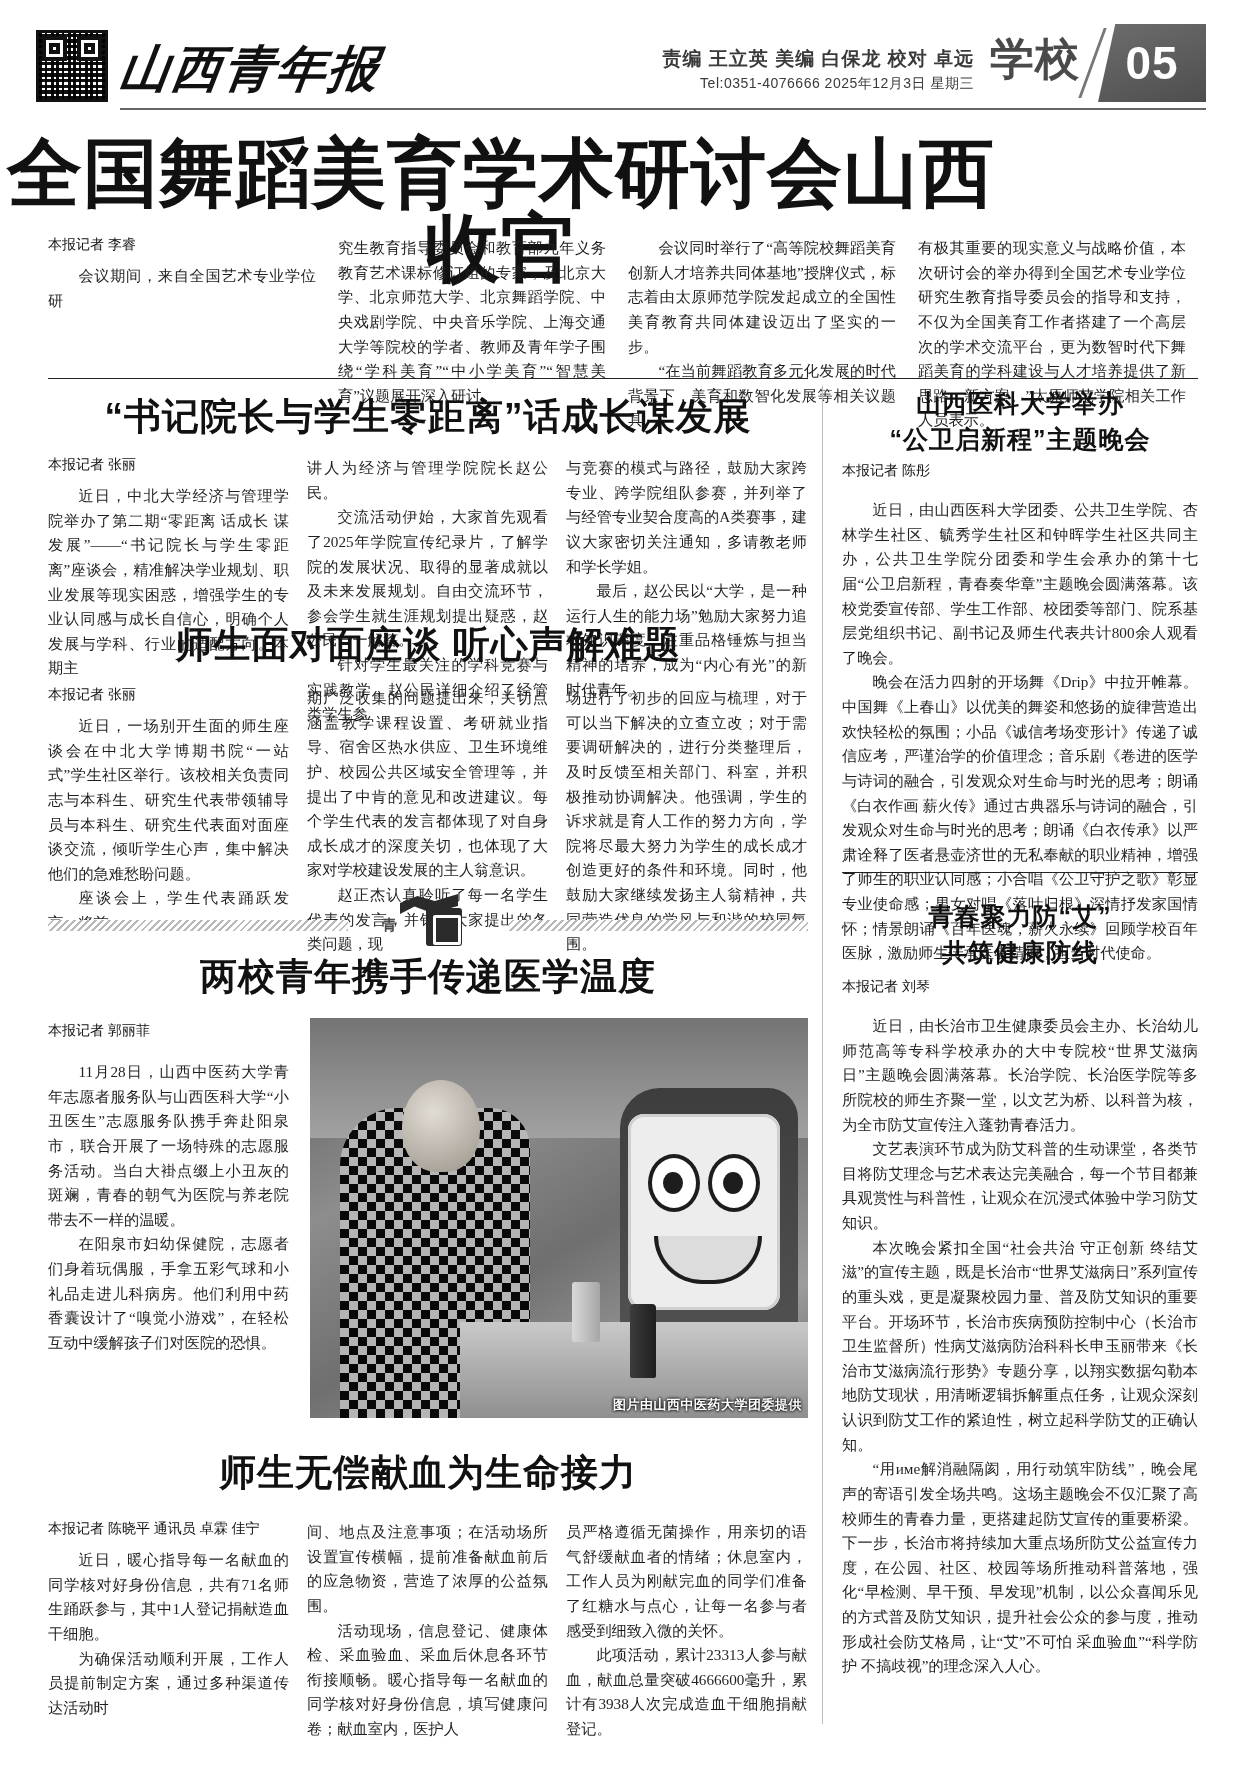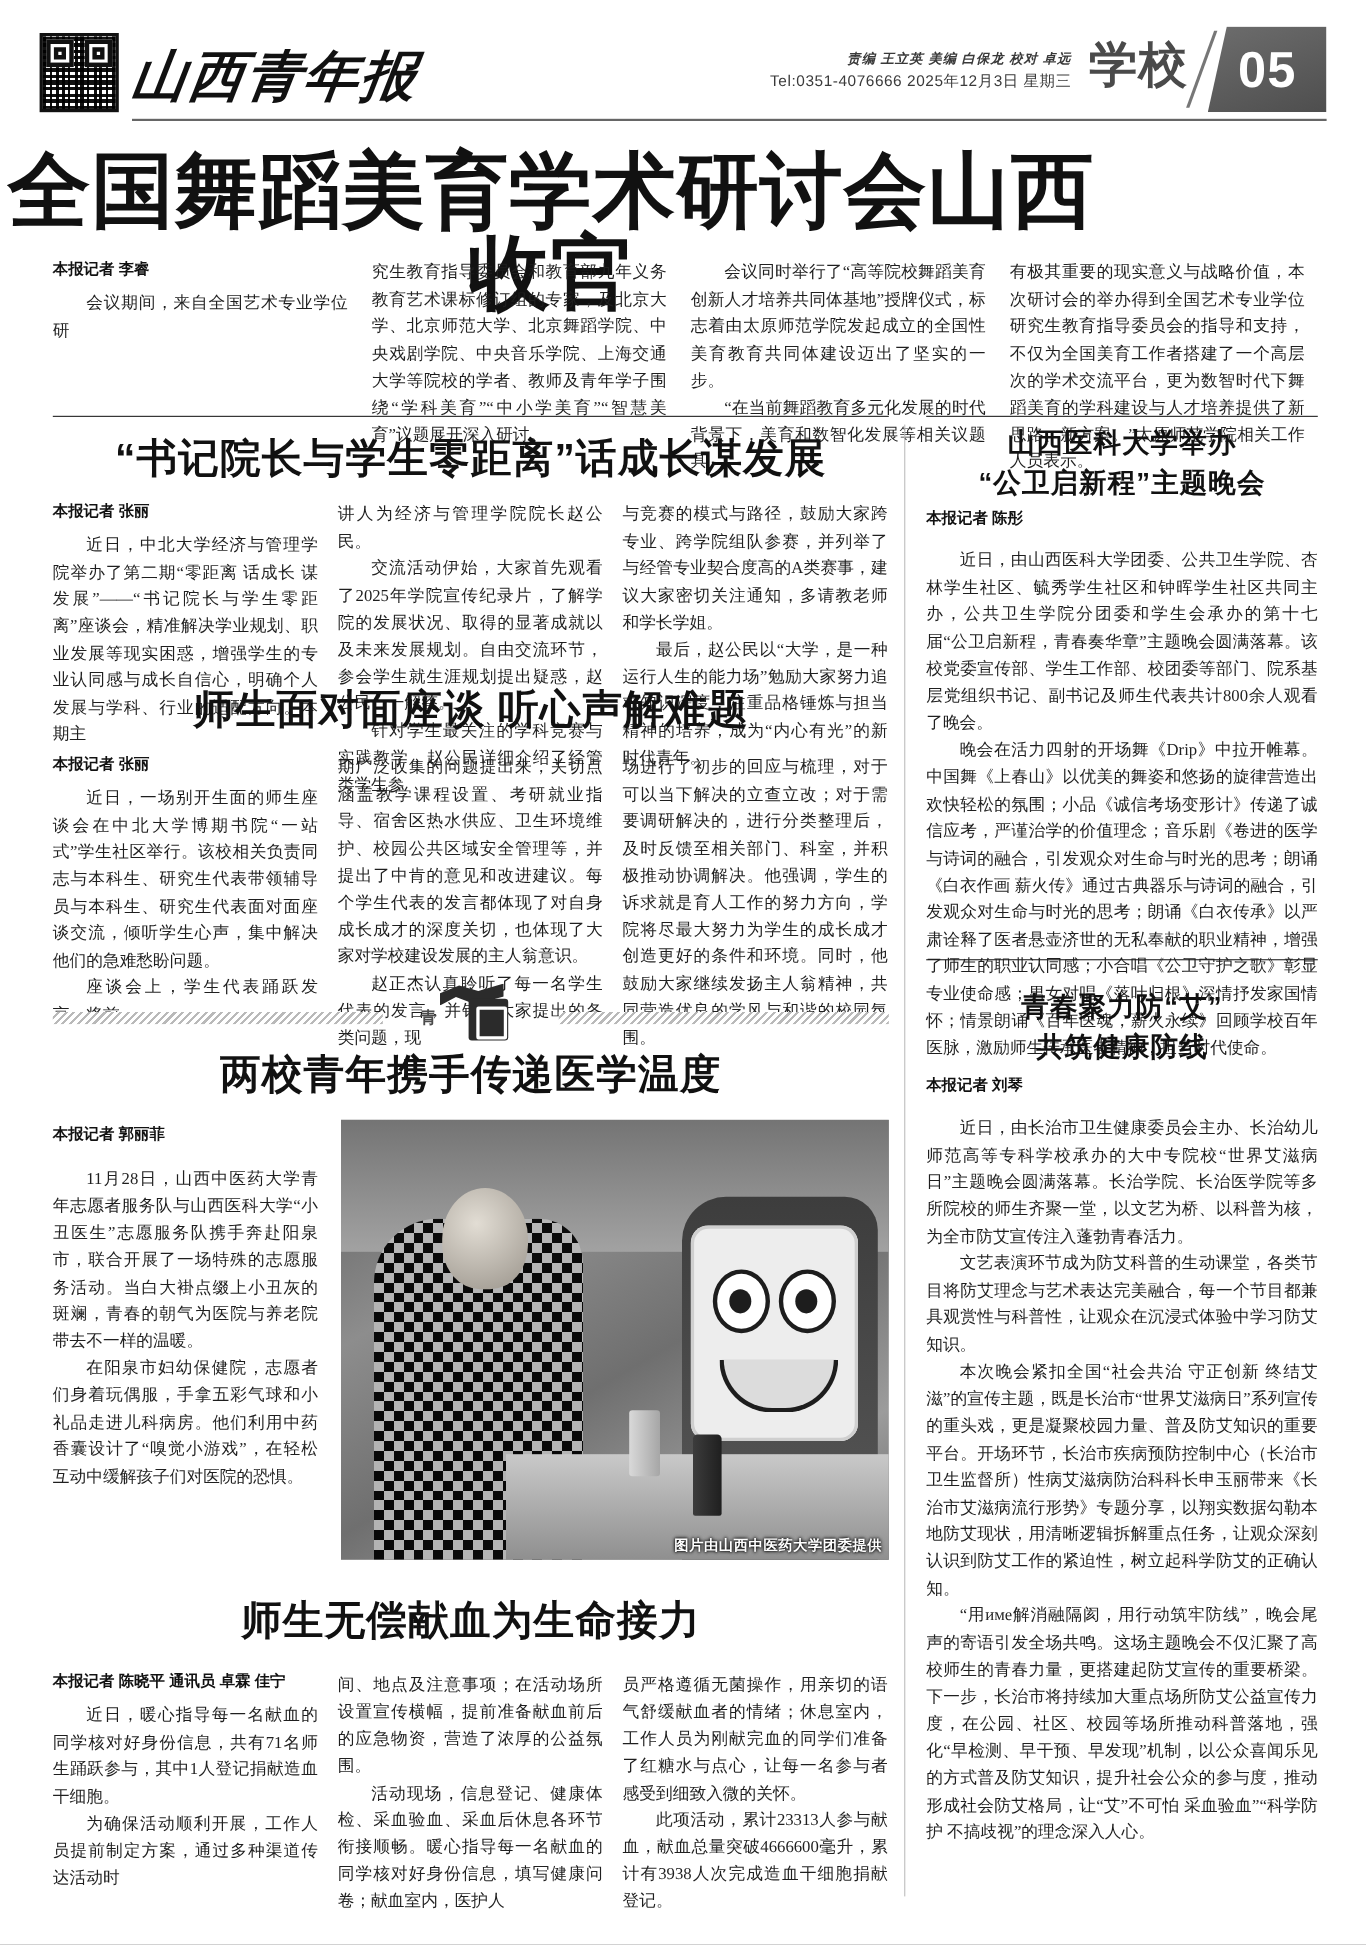--- a/index.html
+++ b/index.html
@@ -59,21 +59,21 @@
     white-space: nowrap;
   }
   .mast-meta {
     position: absolute;
     right: 268px; top: 44px;
     text-align: right;
     font-family: "Liberation Sans", sans-serif;
     color: #3a3a3a;
     line-height: 1.55;
   }
-  .mast-meta .row1 { font-size: 12px; font-weight: bold; letter-spacing: 1px; font-style: italic; }
+  .mast-meta .row1 { font-size: 19px; font-weight: bold; letter-spacing: 1px; }
   .mast-meta .row2 { font-size: 14px; letter-spacing: 0.5px; }
 
   .mast-section {
     position: absolute;
     right: 162px; top: 30px;
     font-family: "Liberation Sans", sans-serif;
     font-size: 44px;
     font-weight: bold;
     color: #4a4a4a;
     letter-spacing: 1px;
@@ -110,21 +110,21 @@
   
   .headline {
     text-align: center;
     font-family: "Liberation Sans", sans-serif;
     font-weight: bold;
     color: #111;
     letter-spacing: 1px;
   }
   .byline {
     font-family: "Liberation Sans", sans-serif;
-    font-weight: bold;
+    font-weight: normal;
     font-size: 14px;
     color: #111;
     margin-bottom: 10px;
   }
   .col p {
     margin: 0;
     font-size: 15.2px;
     line-height: 1.62;
     text-align: justify;
     text-indent: 2em;

